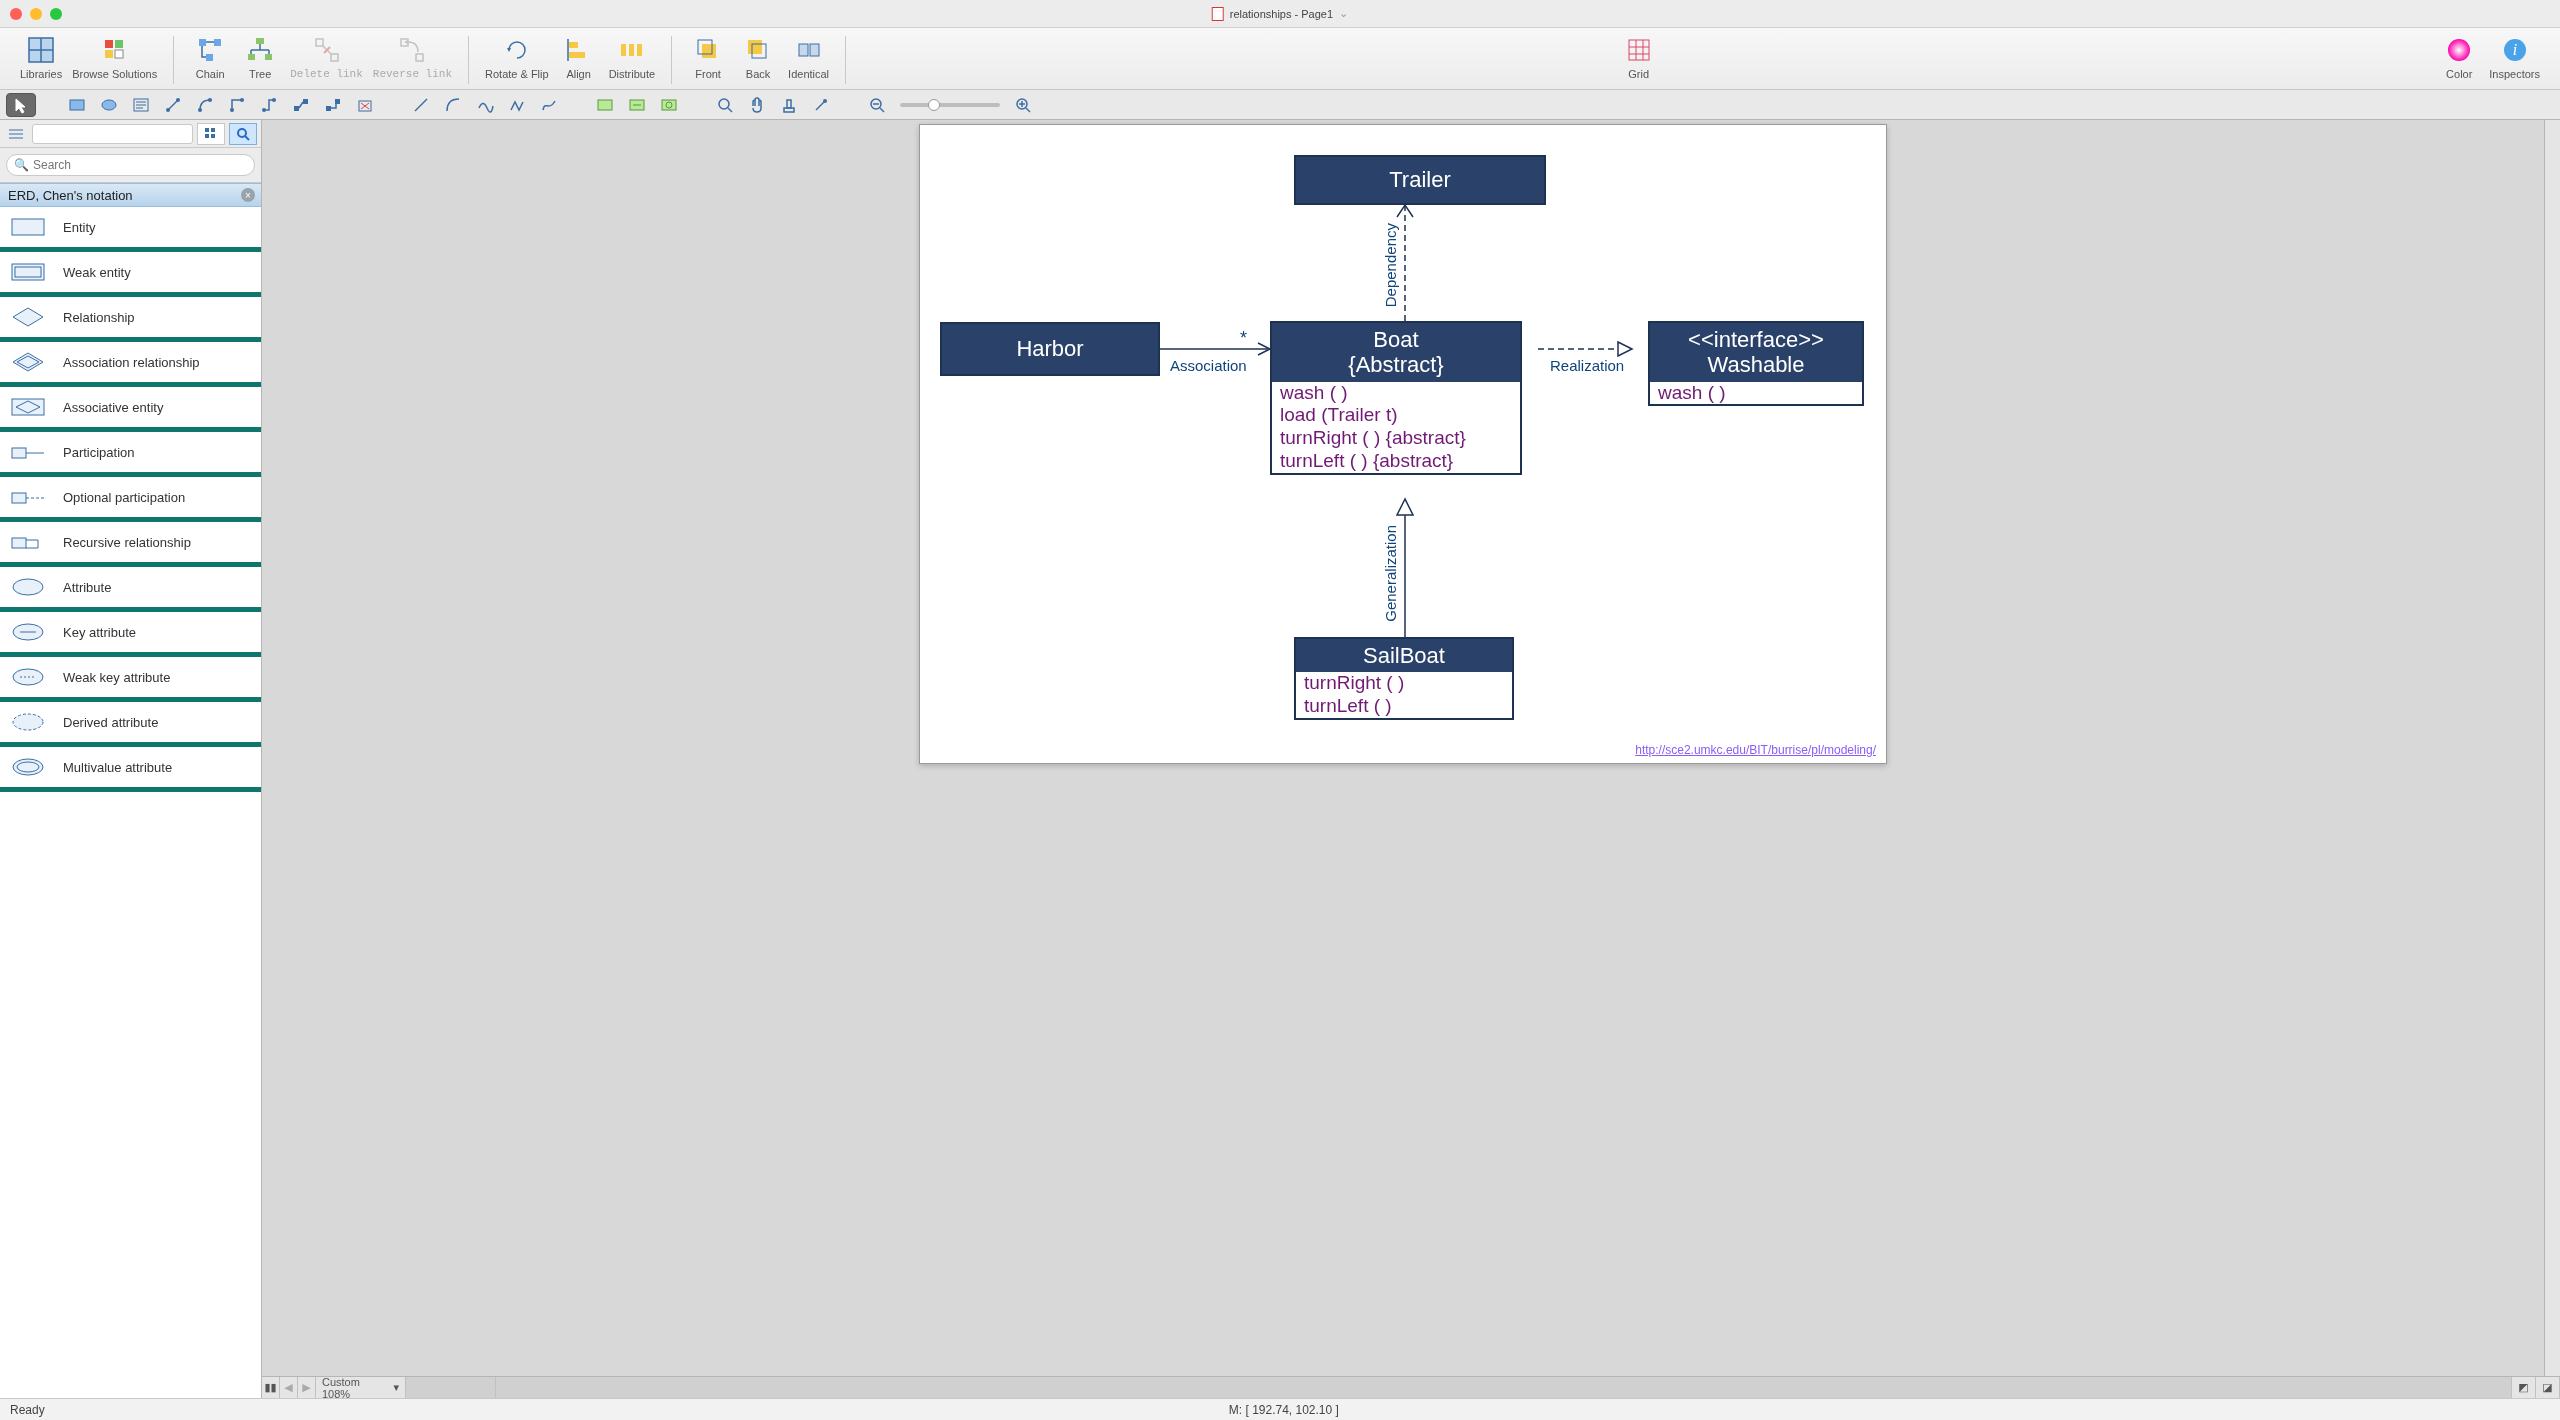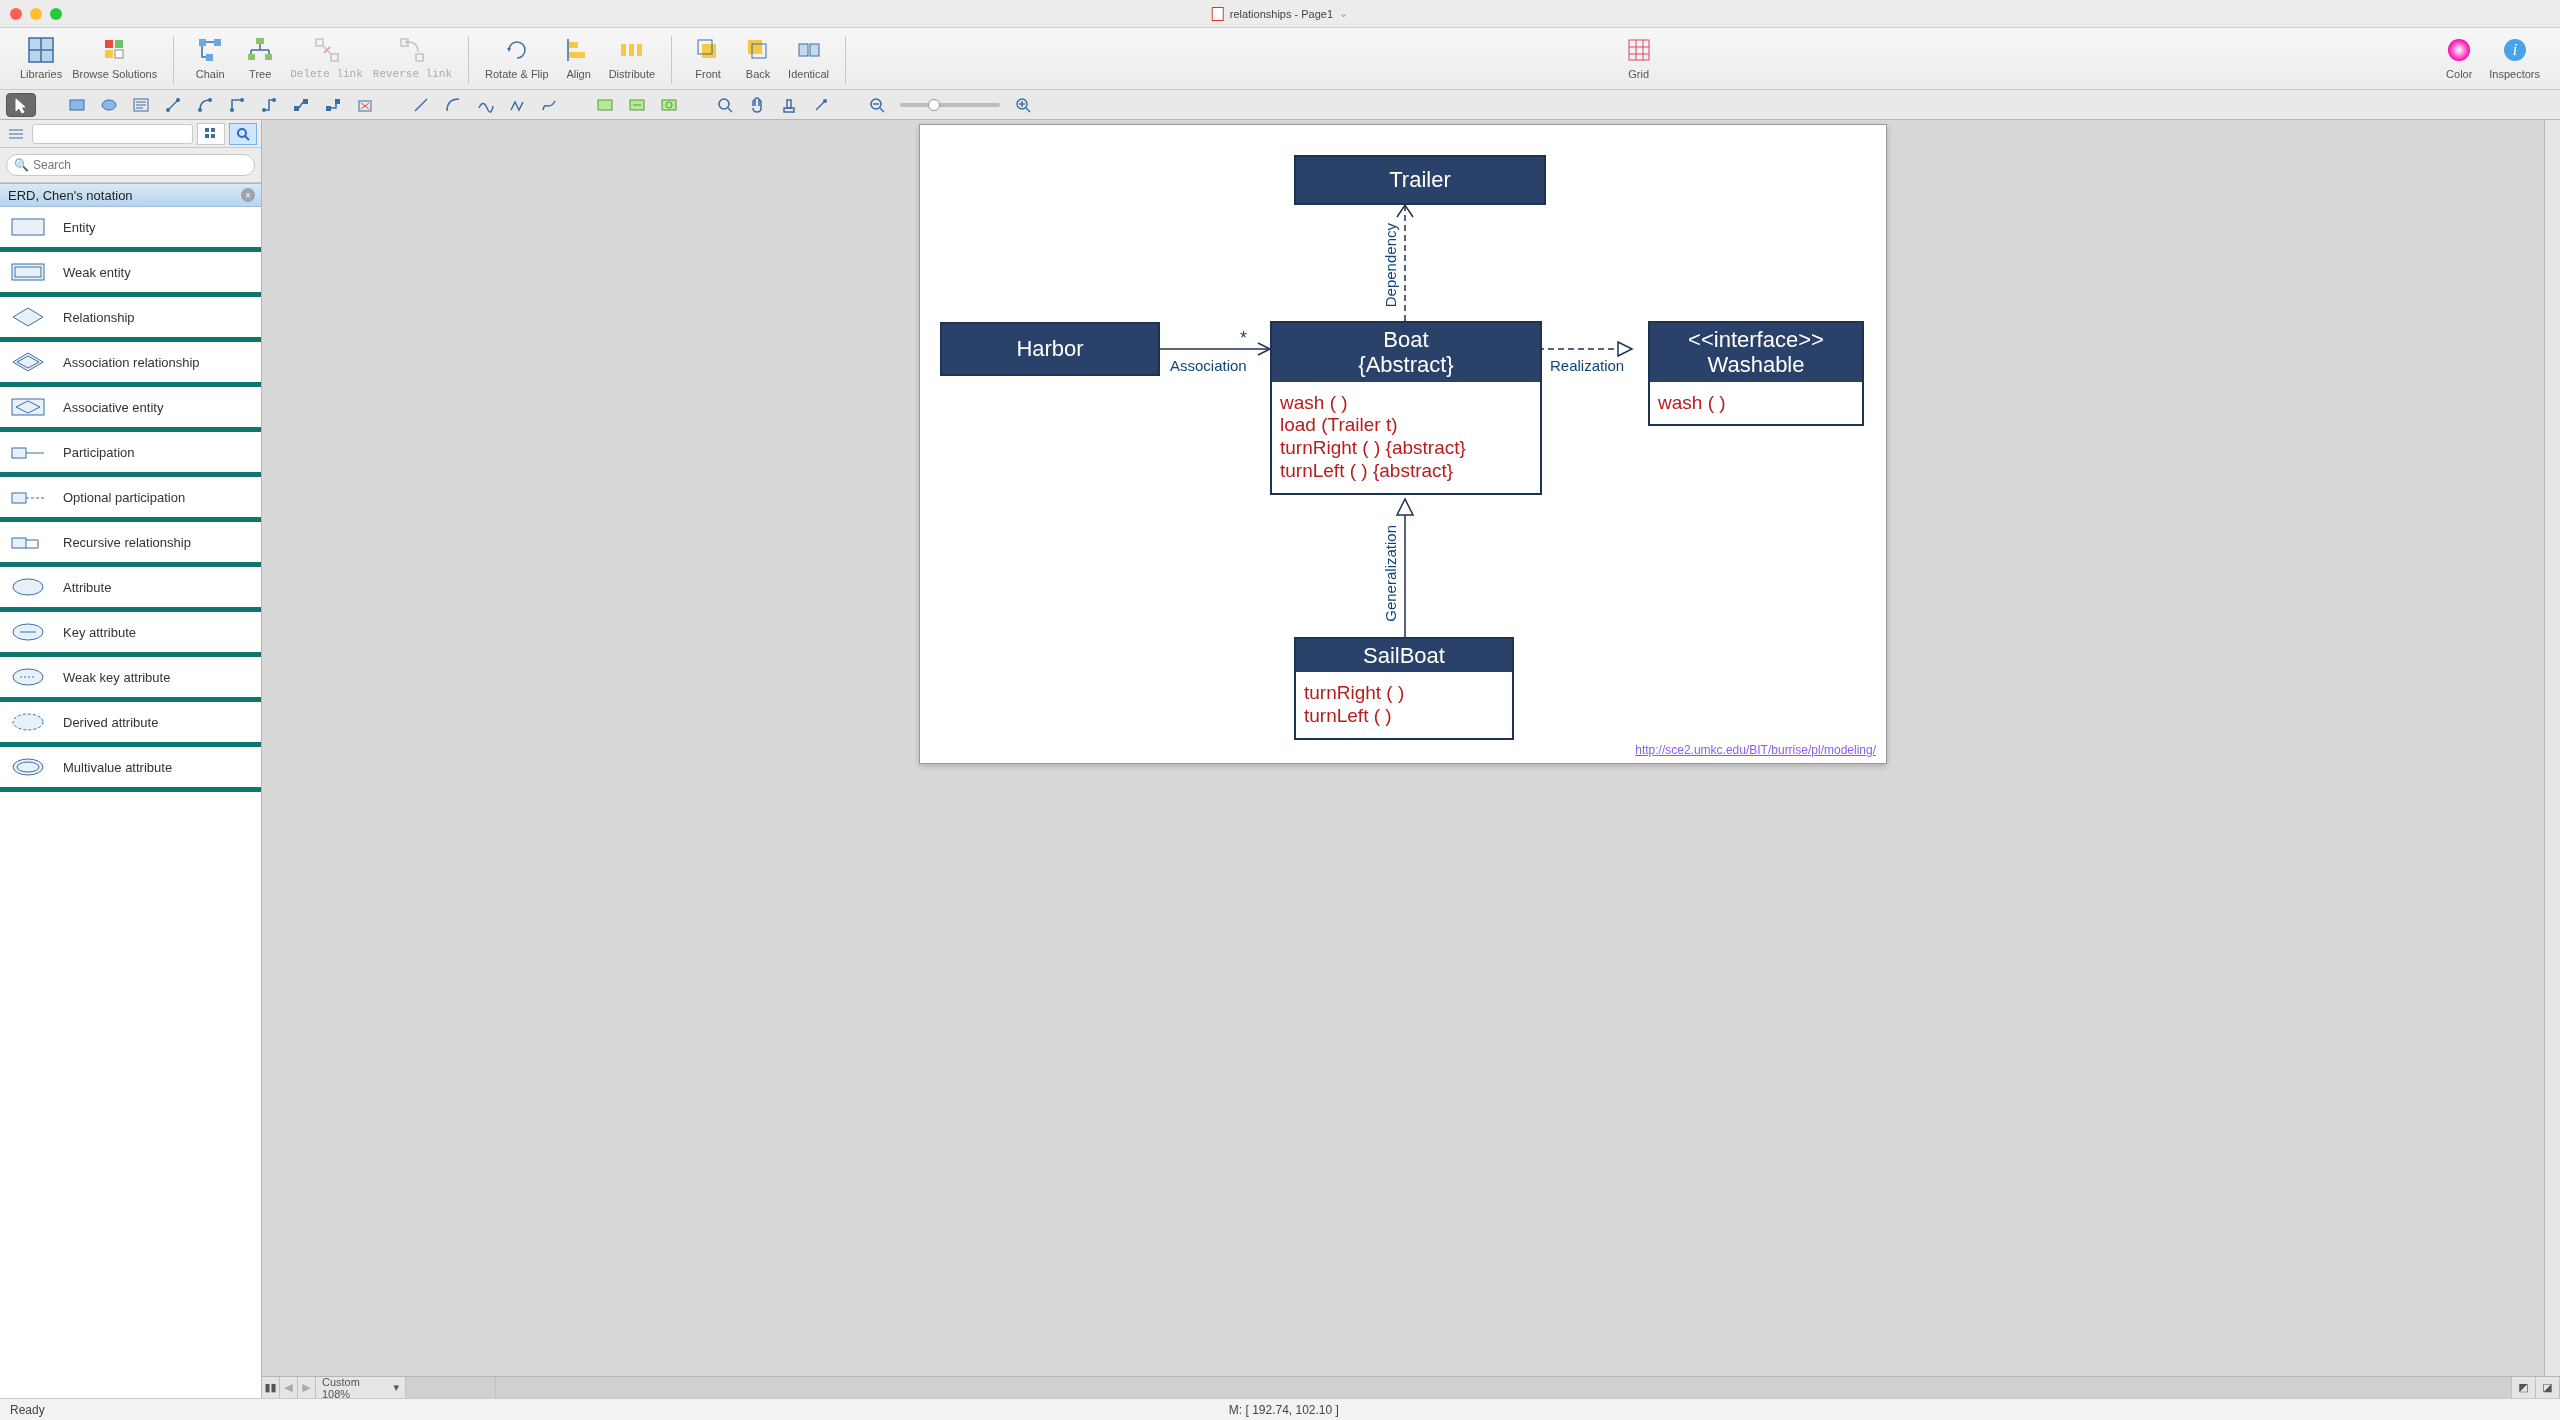--- a/index.html
+++ b/index.html
@@ -61,21 +61,21 @@
 
 
 .canvas-wrap { flex: 1; display: flex; flex-direction: column; background: #d8d8d8; position: relative; }
 .canvas-scroll { flex: 1; overflow: auto; padding: 0 0 0 0; position: relative; }
 .page { margin: 0 auto; width: 968px; height: 640px; background: #fff; border: 1px solid #999; box-shadow: 0 2px 6px rgba(0,0,0,0.2); position: relative; margin-top: 4px; }
 
 
 .uml-box { position: absolute; background: #2a426a; color: #fff; border: 2px solid #1e3252; text-align: center; font-size: 22px; display: flex; flex-direction: column; justify-content: center; }
 .uml-compound { position: absolute; border: 2px solid #1e3252; background: #fff; }
 .uml-compound .hdr { background: #2a426a; color: #fff; text-align: center; font-size: 22px; padding: 4px 6px; line-height: 1.15; }
-.uml-compound .body-sec { padding: 10px 8px; color: #b91c1c; font-size: 19px; text-align: left; line-height: 1.2; }
+.uml-compound .body-sec { padding: 0 8px; color: #701a75; font-size: 19px; text-align: left; line-height: 1.2; }
 
 .conn-label { position: absolute; color: #10447a; font-size: 15px; }
 .conn-label.vert { writing-mode: vertical-rl; transform: rotate(180deg); }
 
 .canvas-link { position: absolute; right: 10px; bottom: 6px; font-size: 12px; color: #8b5cf6; text-decoration: underline; }
 
 
 .pager { height: 22px; background: #e5e5e5; border-top: 1px solid #b5b5b5; display: flex; align-items: center; font-size: 11px; color: #555; }
 .pager .seg { border-right: 1px solid #c0c0c0; padding: 0 6px; height: 100%; display: flex; align-items: center; }
 .pager .zoom-val { width: 90px; justify-content: center; }
@@ -642,21 +642,21 @@
         </svg>
 
         <div class="uml-box" style="left:374px;top:30px;width:252px;height:50px">
           <div>Trailer</div>
         </div>
 
         <div class="uml-box" style="left:20px;top:197px;width:220px;height:54px">
           <div>Harbor</div>
         </div>
 
-        <div class="uml-compound" style="left:350px;top:196px;width:272px">
+        <div class="uml-compound" style="left:350px;top:196px;width:252px">
           <div class="hdr">
             <div>Boat</div>
             <div>{Abstract}</div>
           </div>
           <div class="body-sec">
             <div>wash ( )</div>
             <div>load (Trailer t)</div>
             <div>turnRight ( ) {abstract}</div>
             <div>turnLeft ( ) {abstract}</div>
           </div>

